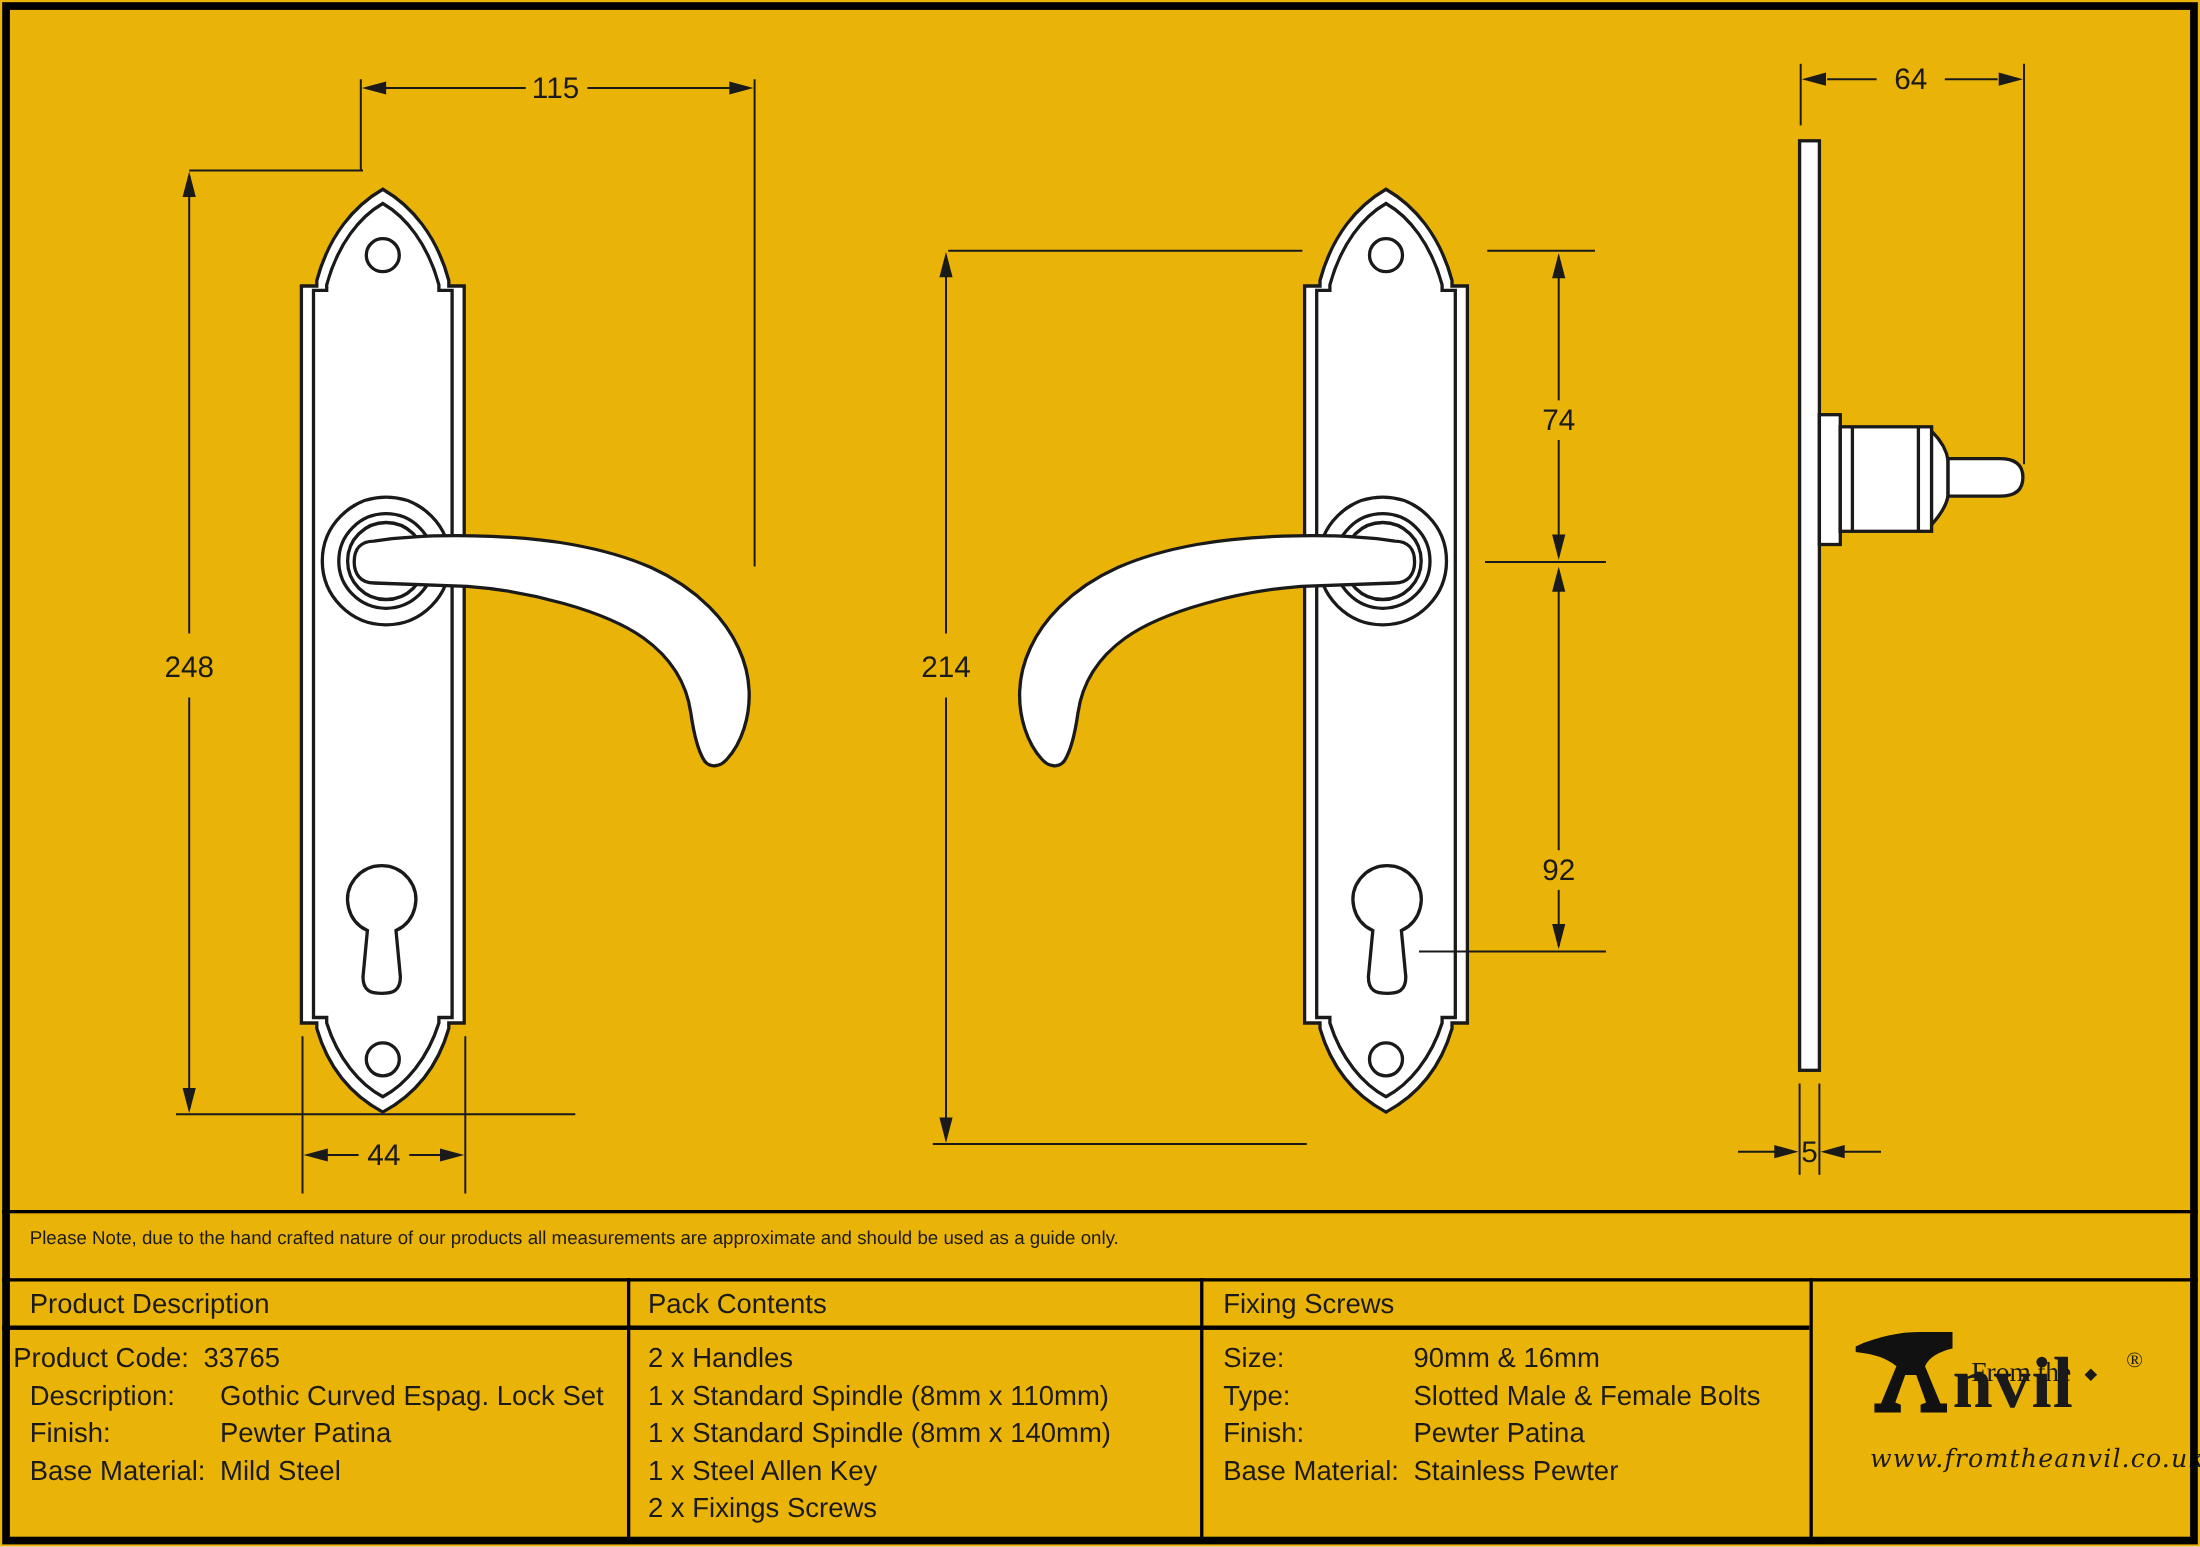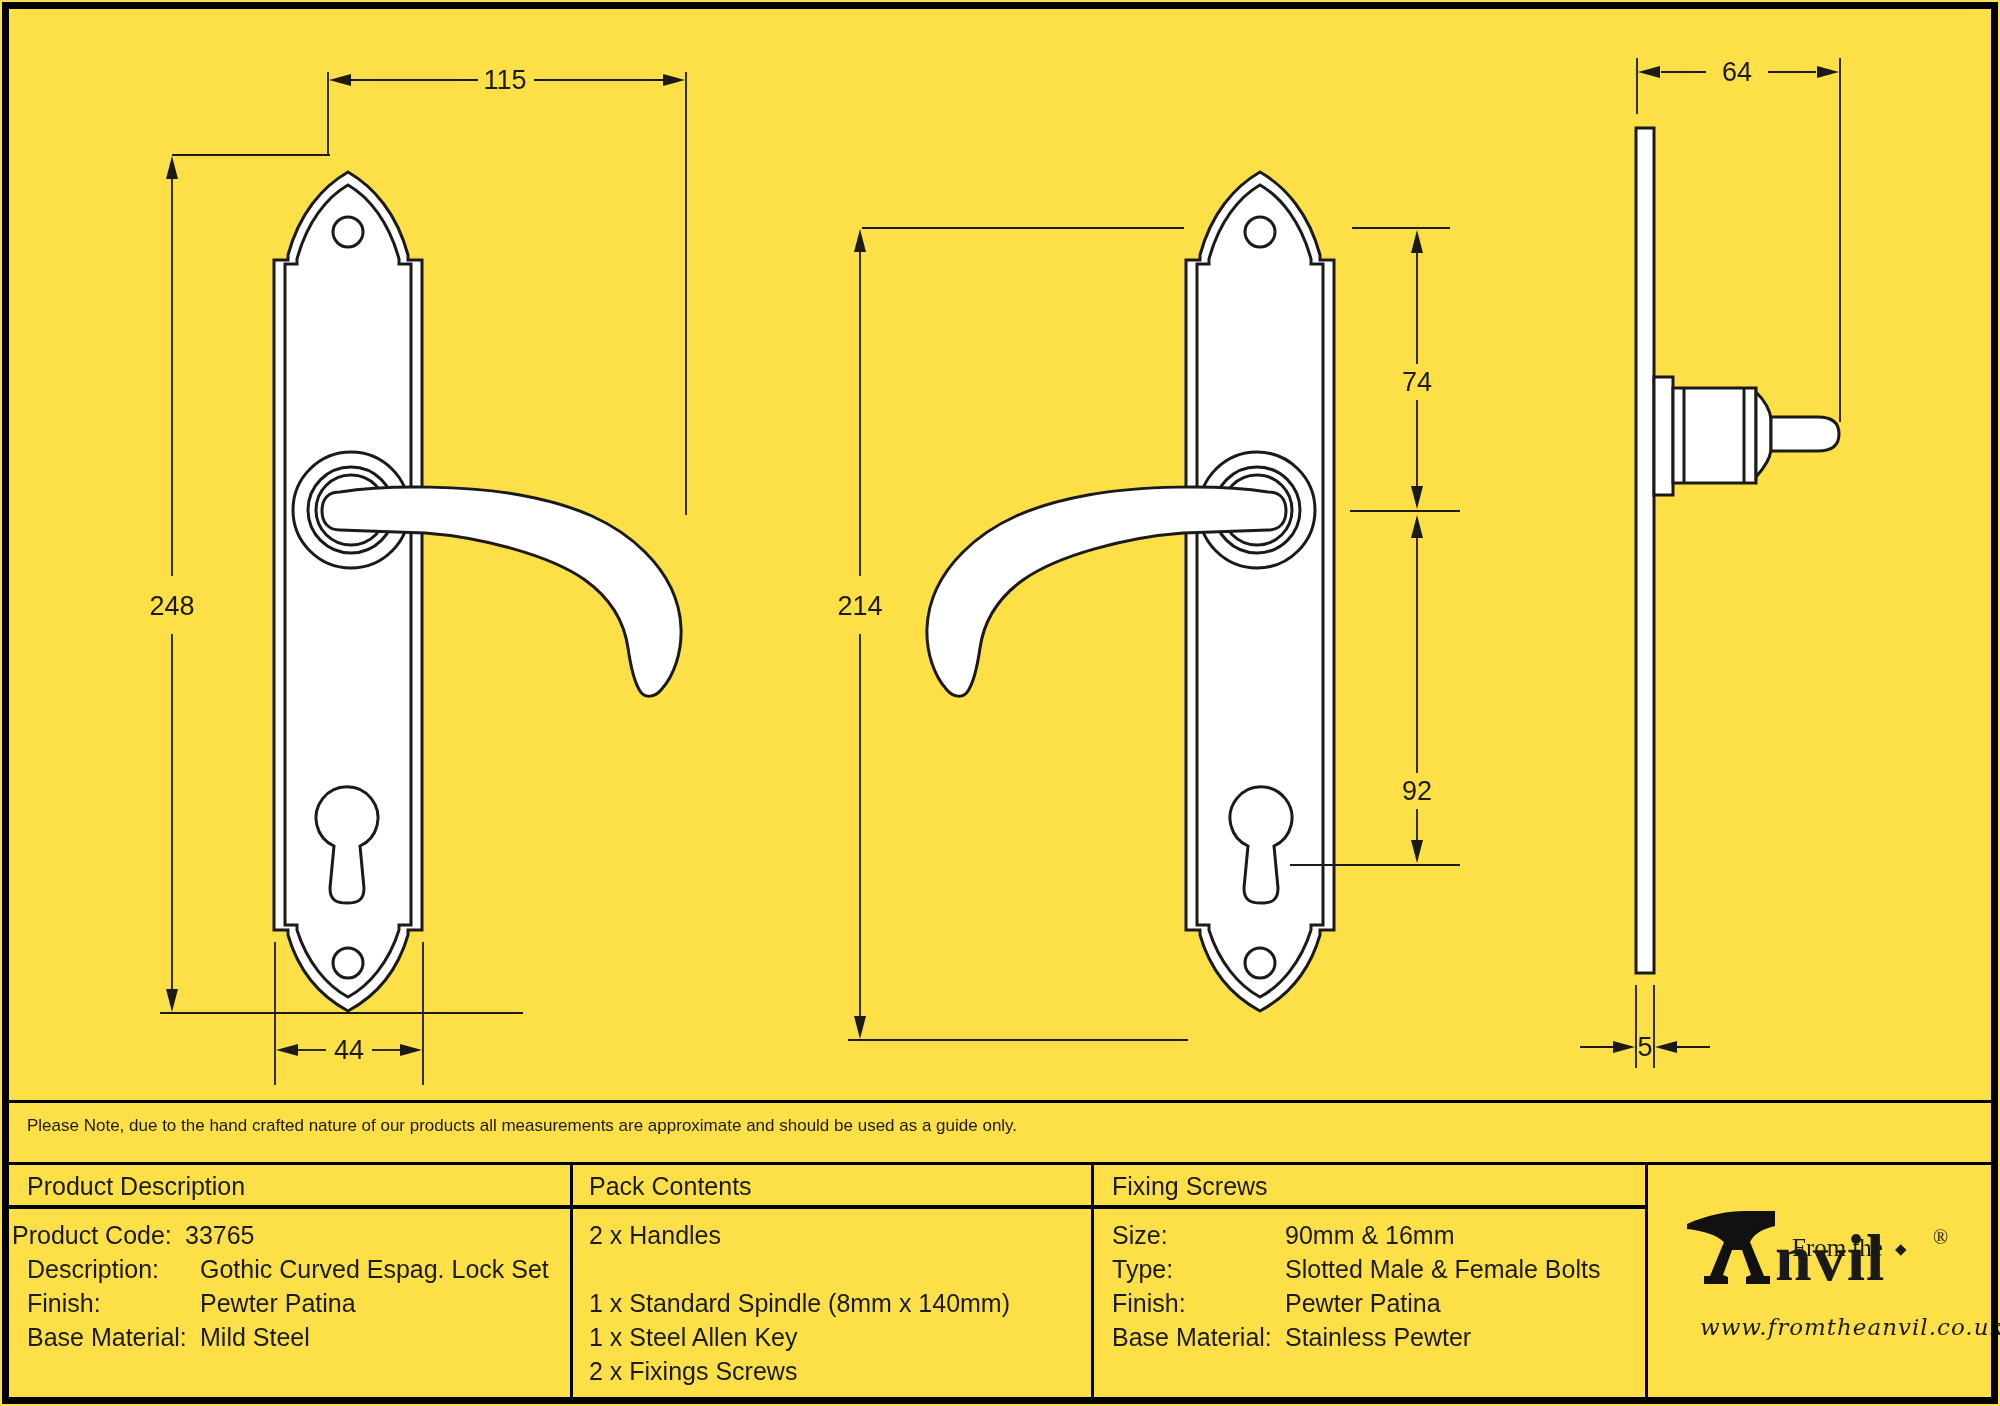--- a/index.html
+++ b/index.html
@@ -1,17 +1,17 @@
 <!DOCTYPE html>
 <html><head>
 <meta charset="utf-8">
 <style>
   html,body{margin:0;padding:0;background:#e8e8e8;}
   .sheet{
-    position:relative;width:2000px;height:1406px;background:#fde047;
+    position:relative;width:2000px;height:1406px;background:#eab308;
     font-family:"Liberation Sans",sans-serif;color:#1a1a1a;overflow:hidden;
   }
   .frame{position:absolute;left:2px;top:2px;width:1982px;height:1388px;border:7px solid #000;pointer-events:none;}
   .hline,.vline{position:absolute;background:#000;}
   .drawing-svg{position:absolute;left:0;top:0;}
   .cell-text{position:absolute;font-size:25px;white-space:nowrap;}
   .th{font-size:25px;}
   .label-val .lbl{display:inline-block;width:173px;}
   .note-text{position:absolute;left:27px;top:1116px;font-size:17px;white-space:nowrap;}
   .logo{position:absolute;left:1645px;top:1162px;width:347px;height:236px;}
@@ -182,20 +182,21 @@
     <span class="lbl">Description:</span><span>Gothic Curved Espag. Lock Set</span>
   </div>
   <div class="cell-text label-val" style="left:27px;top:1289px;">
     <span class="lbl">Finish:</span><span>Pewter Patina</span>
   </div>
   <div class="cell-text label-val" style="left:27px;top:1323px;">
     <span class="lbl">Base Material:</span><span>Mild Steel</span>
   </div>
 
   <div class="cell-text" style="left:589px;top:1221px;">2 x Handles</div>
+  <div class="cell-text" style="left:589px;top:1255px;">1 x Standard Spindle (8mm x 110mm)</div>
   <div class="cell-text" style="left:589px;top:1289px;">1 x Standard Spindle (8mm x 140mm)</div>
   <div class="cell-text" style="left:589px;top:1323px;text-align:center;">1 x Steel Allen Key</div>
   <div class="cell-text" style="left:589px;top:1357px;">2 x Fixings Screws</div>
 
   <div class="cell-text label-val" style="left:1112px;top:1221px;">
     <span class="lbl">Size:</span><span>90mm &amp; 16mm</span>
   </div>
   <div class="cell-text label-val" style="left:1112px;top:1255px;">
     <span class="lbl">Type:</span><span>Slotted Male &amp; Female Bolts</span>
   </div>

